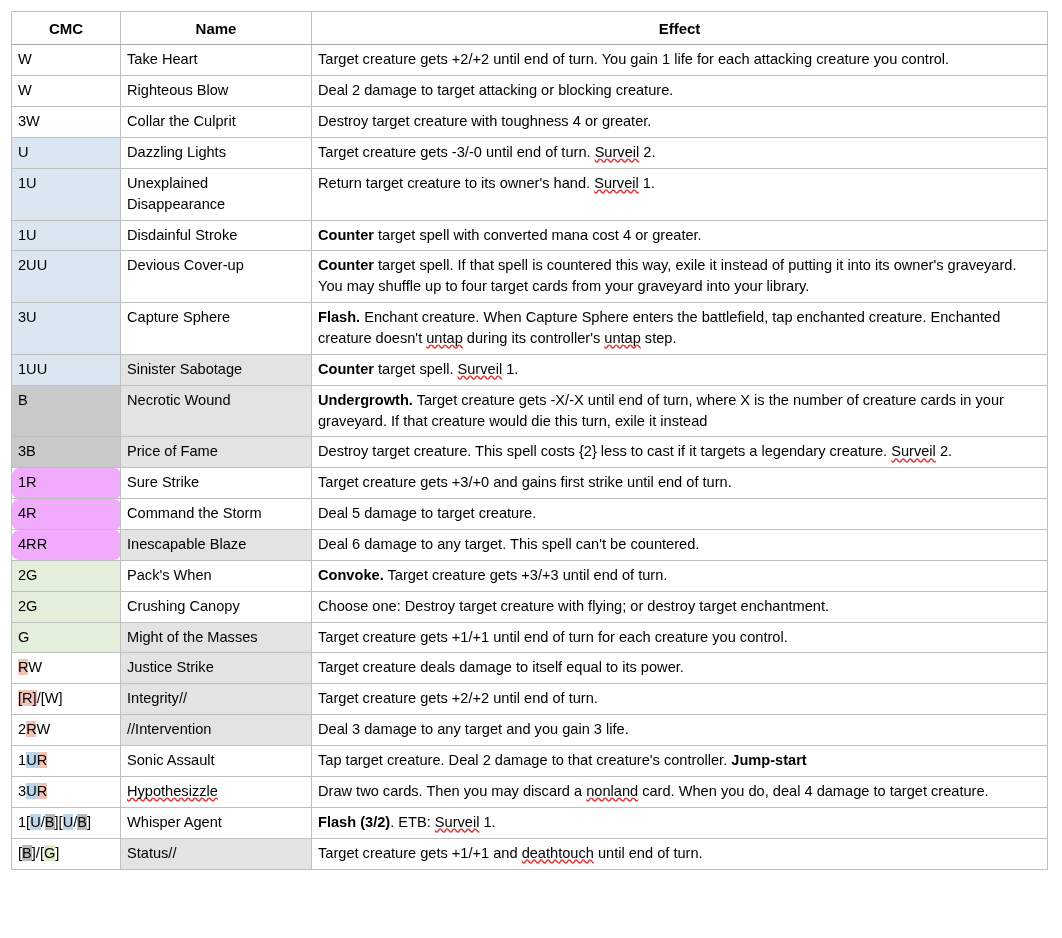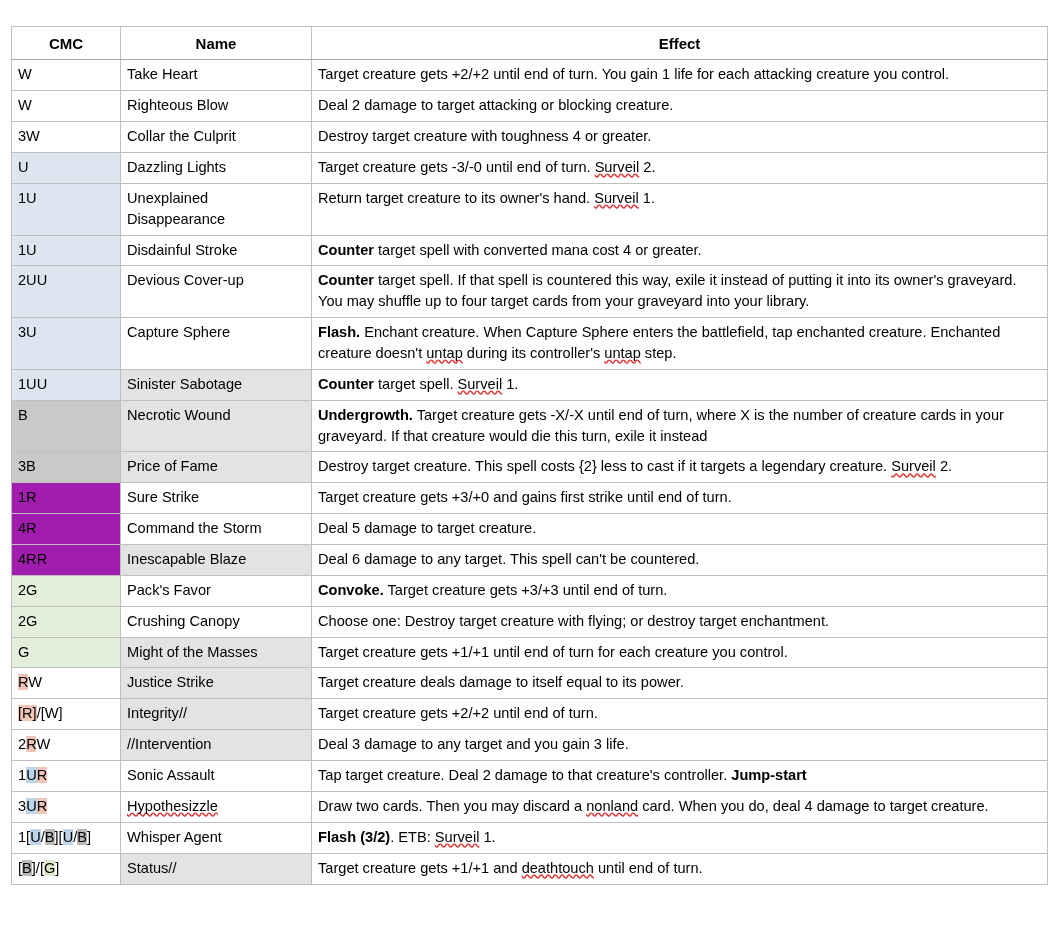--- a/index.html
+++ b/index.html
@@ -11,21 +11,21 @@
     width: 1062px;
     height: 938px;
     font-family: "Liberation Sans", sans-serif;
     color: #000000;
     overflow: hidden;
   }
 
   #sheet {
     position: absolute;
     left: 11px;
-    top: 26px;
+    top: 11px;
     width: 1036px;
   }
 
   table.cardtable {
     border-collapse: collapse;
     table-layout: fixed;
     width: 1036px;
     border: 1px solid #a6a6a6;
   }
 
@@ -50,21 +50,21 @@
     height: 32px;
     padding-top: 6px;
     font-size: 15px;
     border-bottom: 1px solid #a6a6a6;
   }
 
   
   .fill-white { background: #ffffff; }
   .fill-blue  { background: #dce6f1; }
   .fill-gray  { background: #c9c9c9; }
-  .fill-red   { background: #a21caf; }
+  .fill-red   { background: #f0abfc; border-radius: 7px; }
   .fill-green { background: #e3efda; }
 
   
   .nm-white { background: #ffffff; }
   .nm-gray  { background: #e3e3e3; }
 
   .effect-cell { background: #ffffff; }
 
   
   .mW { background: transparent; }
@@ -180,21 +180,21 @@
       </tr>
 
       <tr>
         <td class="fill-red"><span>4RR</span></td>
         <td class="nm-gray"><span>Inescapable Blaze</span></td>
         <td class="effect-cell">Deal 6 damage to any target. This spell can't be countered.</td>
       </tr>
 
       <tr>
         <td class="fill-green"><span>2G</span></td>
-        <td class="nm-white"><span>Pack's Favor</span></td>
+        <td class="nm-white"><span>Pack's When</span></td>
         <td class="effect-cell"><b>Convoke.</b> Target creature gets +3/+3 until end of turn.</td>
       </tr>
 
       <tr>
         <td class="fill-green"><span>2G</span></td>
         <td class="nm-white"><span>Crushing Canopy</span></td>
         <td class="effect-cell">Choose one: Destroy target creature with flying; or destroy target enchantment.</td>
       </tr>
 
       <tr>

